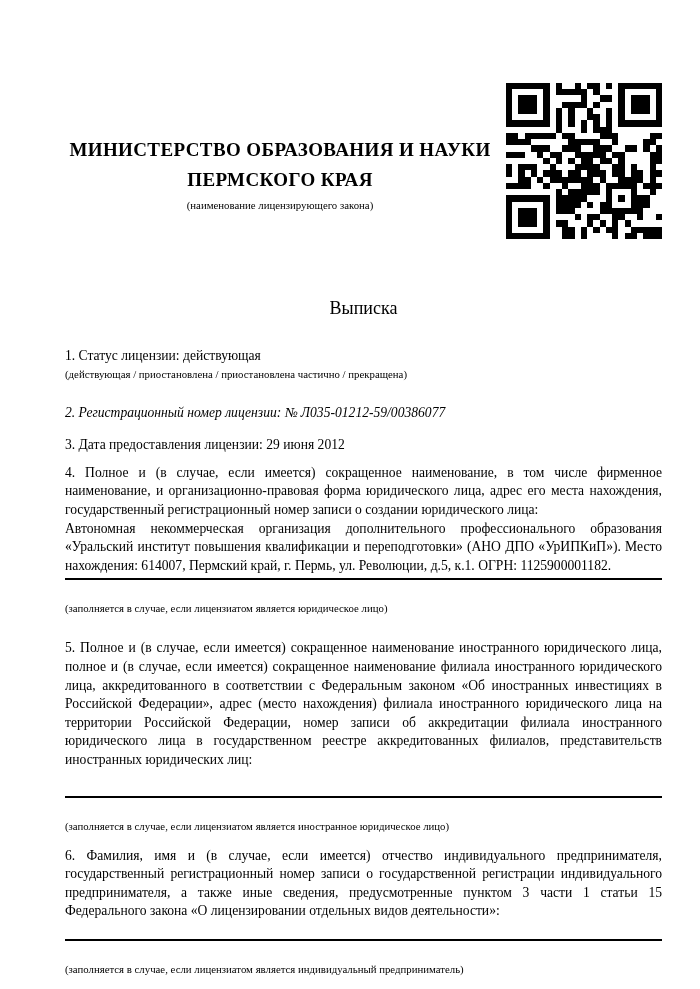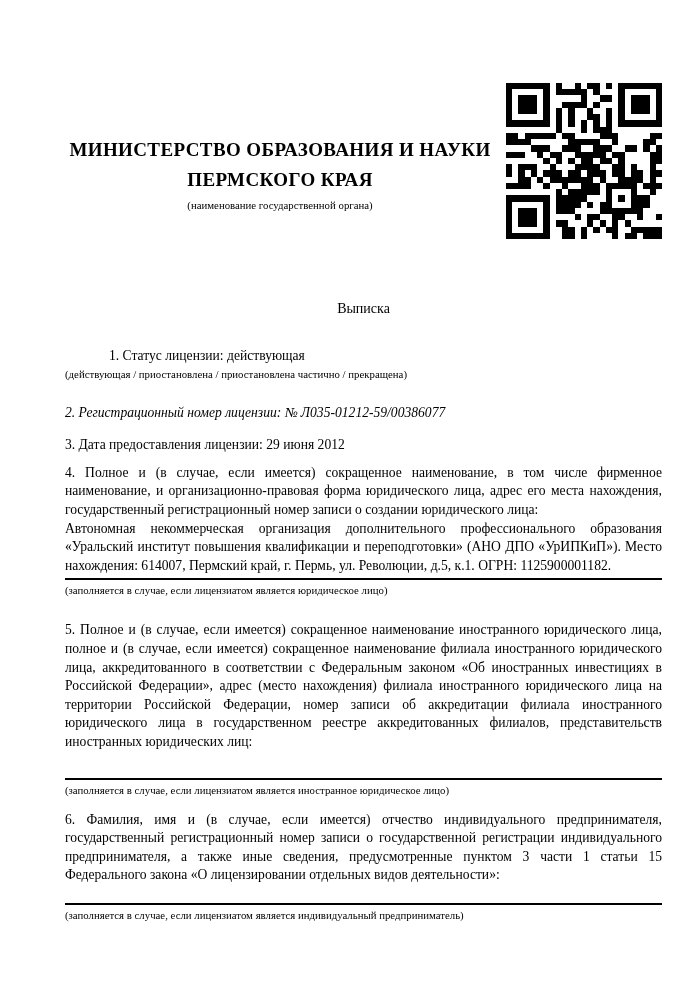--- a/index.html
+++ b/index.html
@@ -44,26 +44,26 @@
   }
   .qr {
     width: 156px;
     height: 156px;
     flex: 0 0 auto;
   }
   
   .doc-title {
     margin-top: 59px;
     text-align: center;
-    font-size: 14px;
+    font-size: 18px;
     line-height: 21px;
   }
   
   .item-line { white-space: nowrap; }
-  .item-1 { margin-top: 28px; margin-left: 44px; }
+  .item-1 { margin-top: 28px; }
   .small-caption {
     font-size: 10.8px;
     line-height: 14px;
   }
   .item-1-caption { margin-top: 1px; }
   .item-2 { margin-top: 23px; font-style: italic; }
   .item-3 { margin-top: 14px; }
   .para {
     text-align: justify;
     text-align-last: left;
@@ -72,35 +72,35 @@
   .item-5 { margin-top: 24px; }
   .item-6 { margin-top: 14px; }
   .rule {
     border: none;
     border-top: 2px solid #000000;
     margin: 0;
   }
   .rule-4 { margin-top: 3px; }
   .rule-5 { margin-top: 26px; }
   .rule-6 { margin-top: 18px; }
-  .rule-caption { margin-top: 3px; }
+  .rule-caption { margin-top: 21px; }
   .item-7 { margin-top: 16px; }
 </style>
 </head>
 <body>
 
 <div class="sheet">
 
   <div class="header-row">
     <div class="ministry">
       <div class="ministry-name">
         <span>МИНИСТЕРСТВО ОБРАЗОВАНИЯ И НАУКИ</span><br>
         <span>ПЕРМСКОГО КРАЯ</span>
       </div>
-      <div class="ministry-caption">(наименование государственной органа)</div>
+      <div class="ministry-caption">(наименование лицензирующего закона)</div>
     </div>
     <svg id="qr-svg" class="qr" viewBox="0 0 25 25" shape-rendering="crispEdges" fill="#000000">
         <rect x="8" y="0" width="1" height="1"></rect>
         <rect x="11" y="0" width="1" height="1"></rect>
         <rect x="13" y="0" width="1" height="1"></rect>
         <rect x="14" y="0" width="1" height="1"></rect>
         <rect x="16" y="0" width="1" height="1"></rect>
         <rect x="8" y="1" width="1" height="1"></rect>
         <rect x="9" y="1" width="1" height="1"></rect>
         <rect x="10" y="1" width="1" height="1"></rect>

